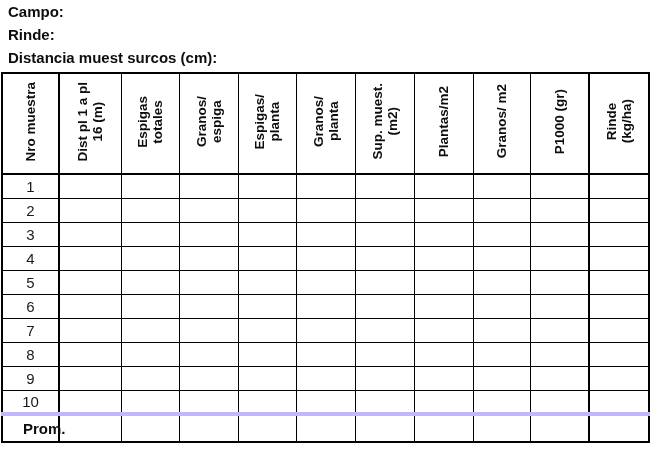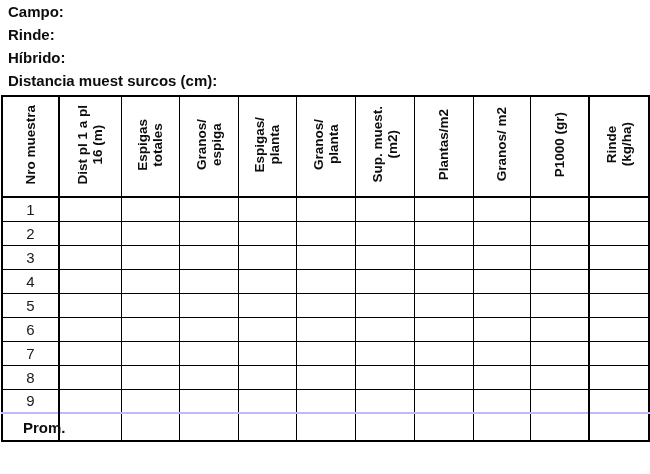--- a/index.html
+++ b/index.html
@@ -70,38 +70,37 @@
   th.first, td.first { border-right: 2px solid #000000; }
   th.last,  td.last  { border-left: 2px solid #000000; }
   tr.data { height: 24px; }
   td.num {
     text-align: center;
     font-size: 15px;
     font-weight: 400;
     color: #1a1a1a;
   }
   tr.prom { height: 28px; }
-  tr.prom td { border-top: 2px solid #c4b5fd; padding-left: 20px; }
+  tr.prom td { border-top: 4px solid #c4b5fd; padding-left: 20px; }
   td.promlbl {
     font-weight: 700;
     font-size: 15px;
     text-align: left;
     padding-left: 5px;
     color: #0d0d0d;
   }
 </style>
 </head>
 <body>
 
 <div class="page">
 
   <div class="form-fields">
     <div class="form-field">Campo:</div>
     <div class="form-field">Rinde:</div>
-    <div class="form-field">Híbrido:</div>
     <div class="form-field">Distancia muest surcos (cm):</div>
   </div>
 
   <table class="grid">
     <colgroup>
       <col class="c0">
         <col class="c1">
         <col class="c2">
         <col class="c3">
         <col class="c4">
@@ -245,20 +244,33 @@
           <td></td>
           <td></td>
           <td></td>
           <td></td>
           <td></td>
           <td></td>
           <td></td>
           <td></td>
           <td class="last"></td>
       </tr>
+      <tr class="data">
+        <td class="num first">10</td>
+        <td></td>
+          <td></td>
+          <td></td>
+          <td></td>
+          <td></td>
+          <td></td>
+          <td></td>
+          <td></td>
+          <td></td>
+          <td class="last"></td>
+      </tr>
       <tr class="prom">
         <td class="promlbl first">Prom.</td>
         <td></td>
           <td></td>
           <td></td>
           <td></td>
           <td></td>
           <td></td>
           <td></td>
           <td></td>

